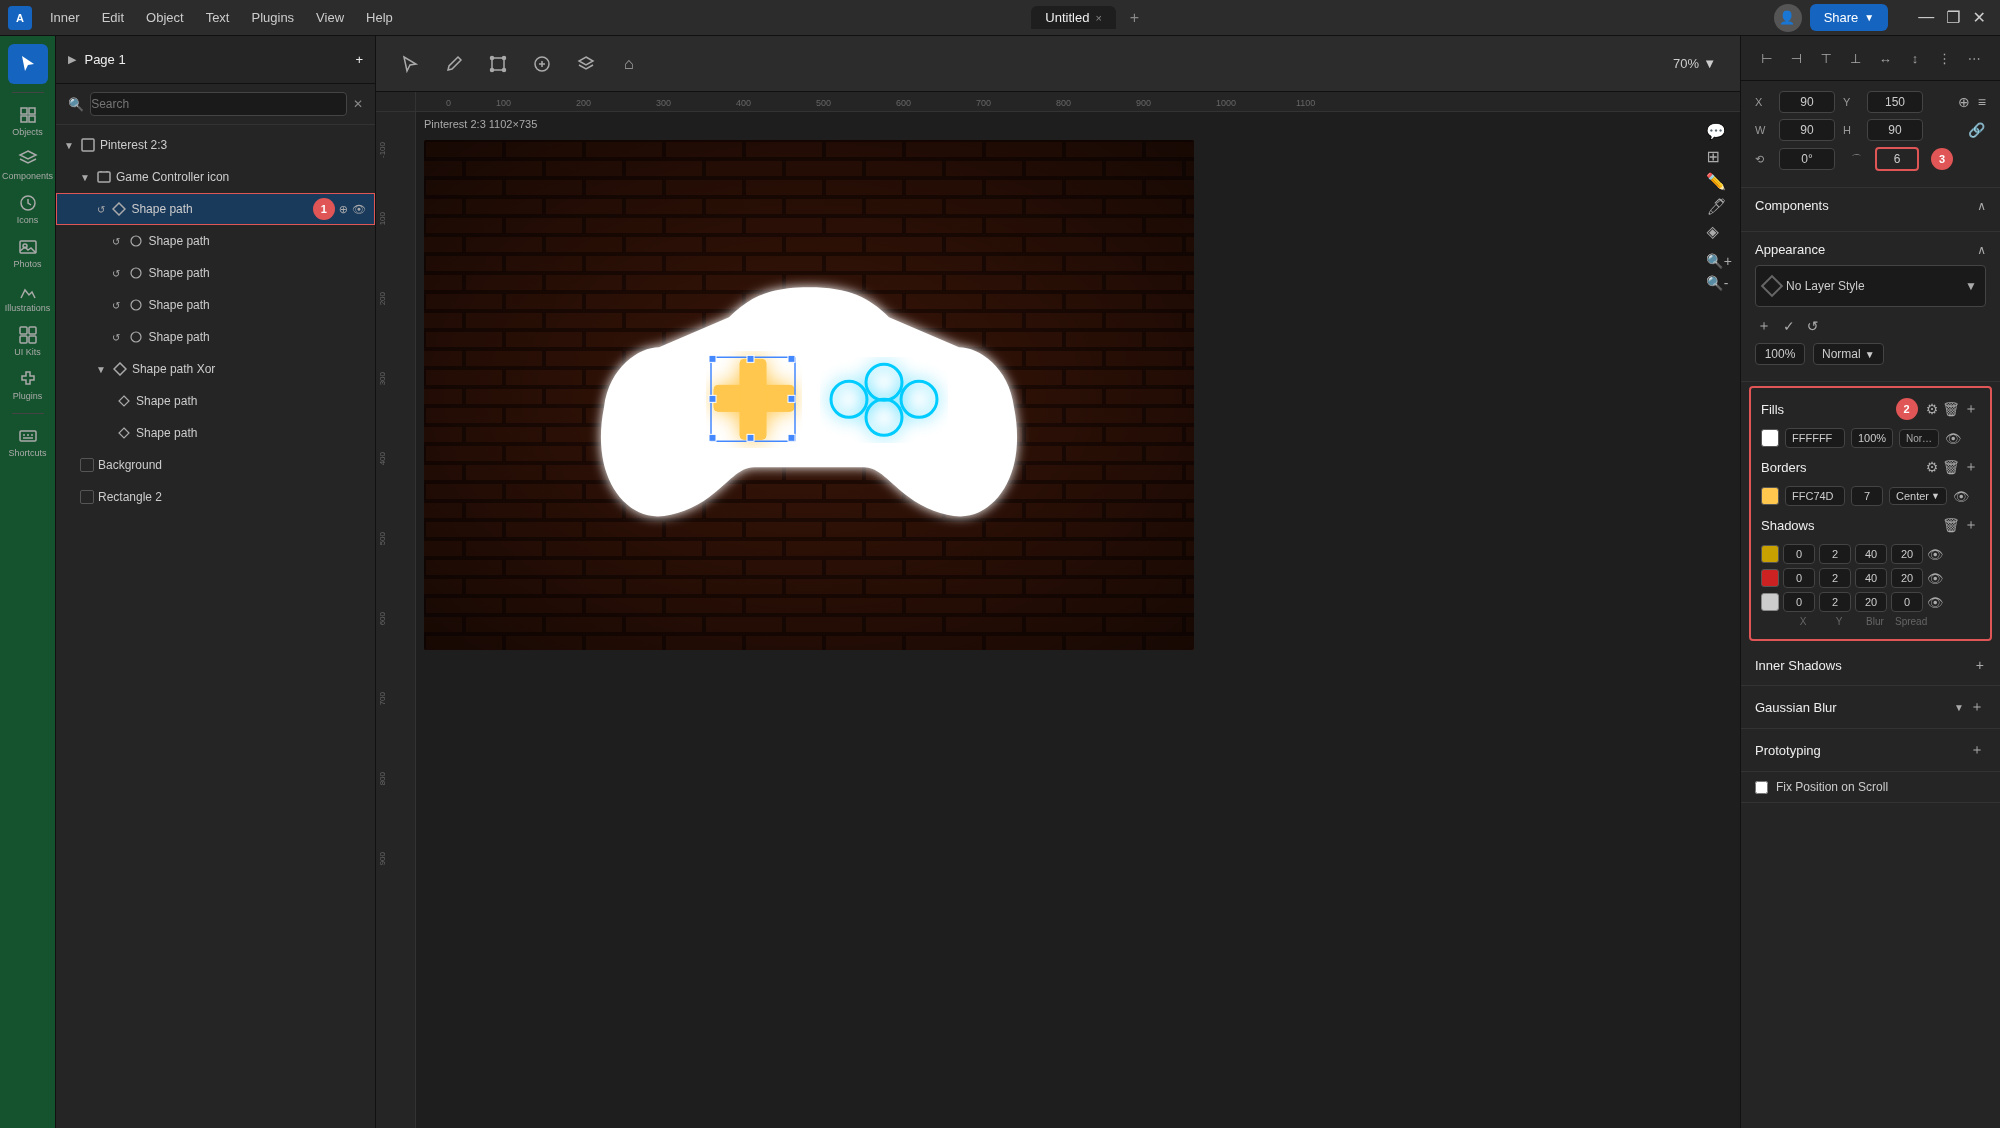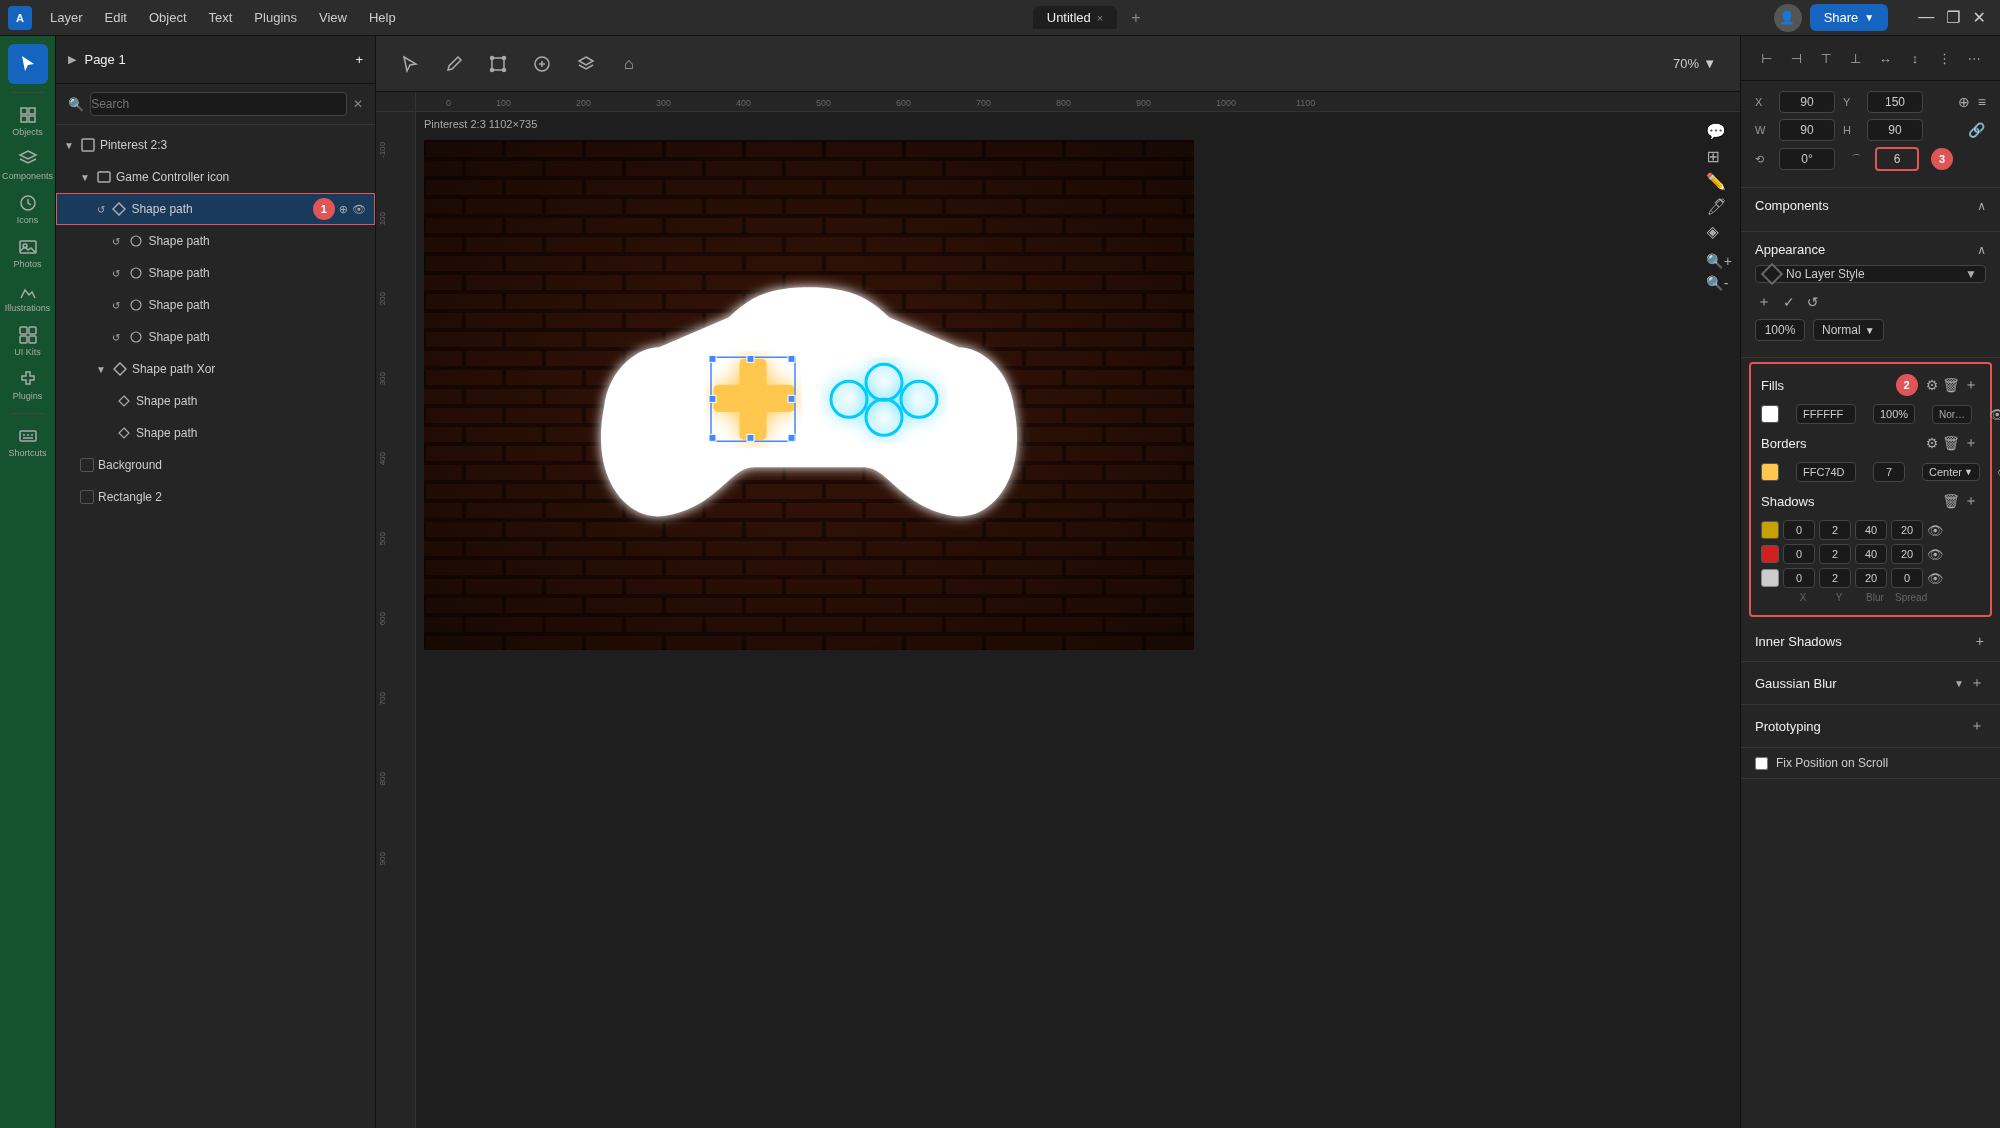--- a/index.html
+++ b/index.html
@@ -64,28 +64,28 @@
     
     .right-panel { width: 260px; background: #252525; display: flex; flex-direction: column; border-left: 1px solid #111; overflow-y: auto; flex-shrink: 0; }
     .rp-section { border-bottom: 1px solid #333; padding: 10px 14px; }
     .rp-row { display: flex; align-items: center; gap: 8px; margin-bottom: 6px; }
     .rp-label { font-size: 11px; color: #999; width: 16px; }
     .rp-input { background: #1a1a1a; border: 1px solid #444; border-radius: 4px; padding: 3px 6px; color: #ccc; font-size: 12px; width: 56px; text-align: center; outline: none; }
     .rp-section-header { display: flex; align-items: center; margin-bottom: 8px; }
     .rp-section-title { font-size: 13px; color: #eee; font-weight: 500; flex: 1; }
     .rp-expand { color: #aaa; cursor: pointer; }
     .rp-action-btn { color: #aaa; cursor: pointer; font-size: 14px; padding: 2px; }
-    .no-layer-style { display: flex; align-items: center; gap: 6px; padding: 0 8px; background: #1a1a1a; border: 1px solid #444; border-radius: 4px; cursor: pointer; }
+    .no-layer-style { display: flex; align-items: center; gap: 6px; padding: 12px 8px; background: #1a1a1a; border: 1px solid #444; border-radius: 4px; cursor: pointer; }
     .layer-style-icon { width: 16px; height: 16px; border: 2px solid #666; transform: rotate(45deg); }
     .opacity-row { display: flex; align-items: center; gap: 8px; margin: 6px 0; }
     .opacity-input { background: #1a1a1a; border: 1px solid #444; border-radius: 4px; padding: 3px 6px; color: #ccc; font-size: 12px; width: 50px; text-align: center; }
     .blend-mode { background: #1a1a1a; border: 1px solid #444; border-radius: 4px; padding: 3px 8px; color: #ccc; font-size: 12px; display: flex; align-items: center; gap: 4px; cursor: pointer; }
 
     
-    .fill-row { display: flex; align-items: center; gap: 17px; margin-bottom: 4px; }
+    .fill-row { display: flex; align-items: center; gap: 6px; margin-bottom: 4px; }
     .color-swatch { width: 18px; height: 18px; border-radius: 3px; flex-shrink: 0; cursor: pointer; border: 1px solid #555; }
     .fill-hex { background: #1a1a1a; border: 1px solid #444; border-radius: 4px; padding: 3px 6px; color: #ccc; font-size: 11px; width: 60px; }
     .fill-opacity { background: #1a1a1a; border: 1px solid #444; border-radius: 4px; padding: 3px 6px; color: #ccc; font-size: 11px; width: 42px; text-align: center; }
     .fill-blend { background: #1a1a1a; border: 1px solid #444; border-radius: 4px; padding: 3px 6px; color: #ccc; font-size: 11px; width: 40px; }
     .fill-eye { color: #aaa; cursor: pointer; font-size: 13px; }
 
     .shadow-row { display: flex; align-items: center; gap: 4px; margin-bottom: 4px; }
     .shadow-val { background: #1a1a1a; border: 1px solid #444; border-radius: 4px; padding: 3px 5px; color: #ccc; font-size: 11px; width: 32px; text-align: center; }
     .shadow-labels { display: flex; gap: 4px; margin-bottom: 2px; }
     .shadow-label { font-size: 10px; color: #666; width: 32px; text-align: center; }
@@ -109,21 +109,21 @@
 <body>
 
 <div class="titlebar">
   <div class="titlebar-logo">
     <svg width="18" height="18" viewBox="0 0 18 18">
         <rect width="18" height="18" rx="3" fill="#1565c0"></rect>
         <text x="9" y="13" text-anchor="middle" fill="white" font-size="11" font-weight="bold">A</text>
       </svg>
   </div>
   <div class="titlebar-menu">
-    <span class="titlebar-menu-item">Layer</span>
+    <span class="titlebar-menu-item">Inner</span>
     <span class="titlebar-menu-item">Edit</span>
     <span class="titlebar-menu-item">Object</span>
     <span class="titlebar-menu-item">Text</span>
     <span class="titlebar-menu-item">Plugins</span>
     <span class="titlebar-menu-item">View</span>
     <span class="titlebar-menu-item">Help</span>
   </div>
   <div class="titlebar-spacer"></div>
   <div class="titlebar-tab">
     <span>Untitled</span>

